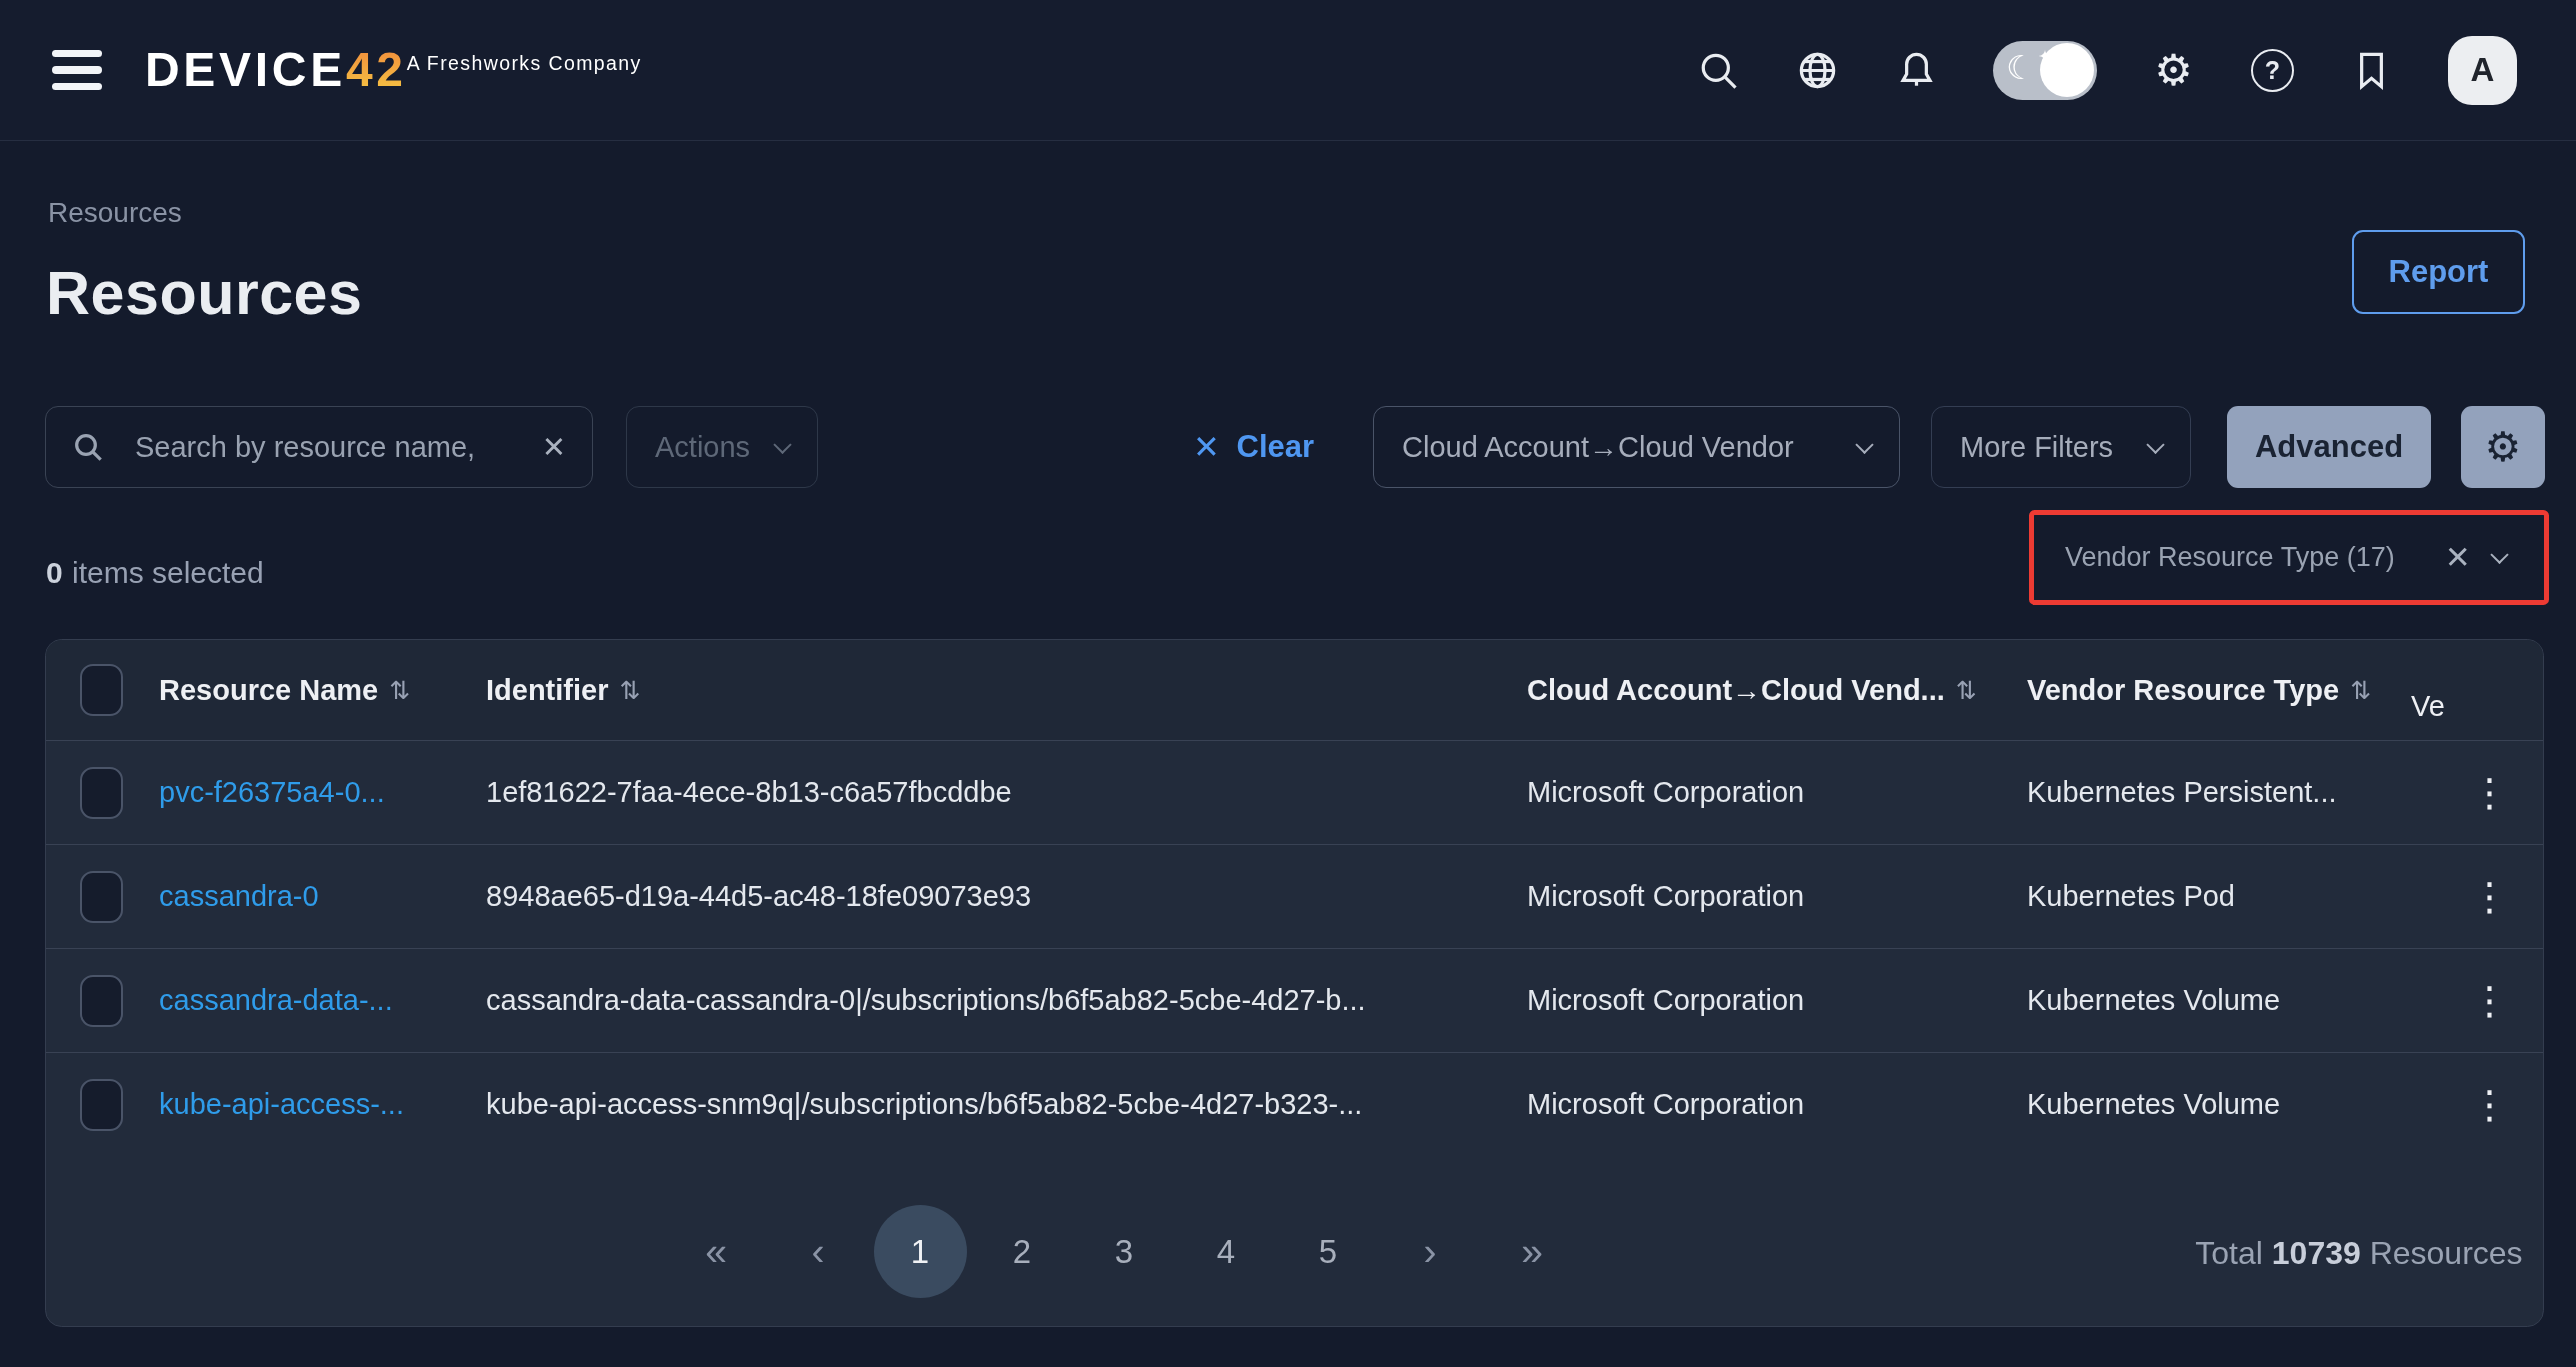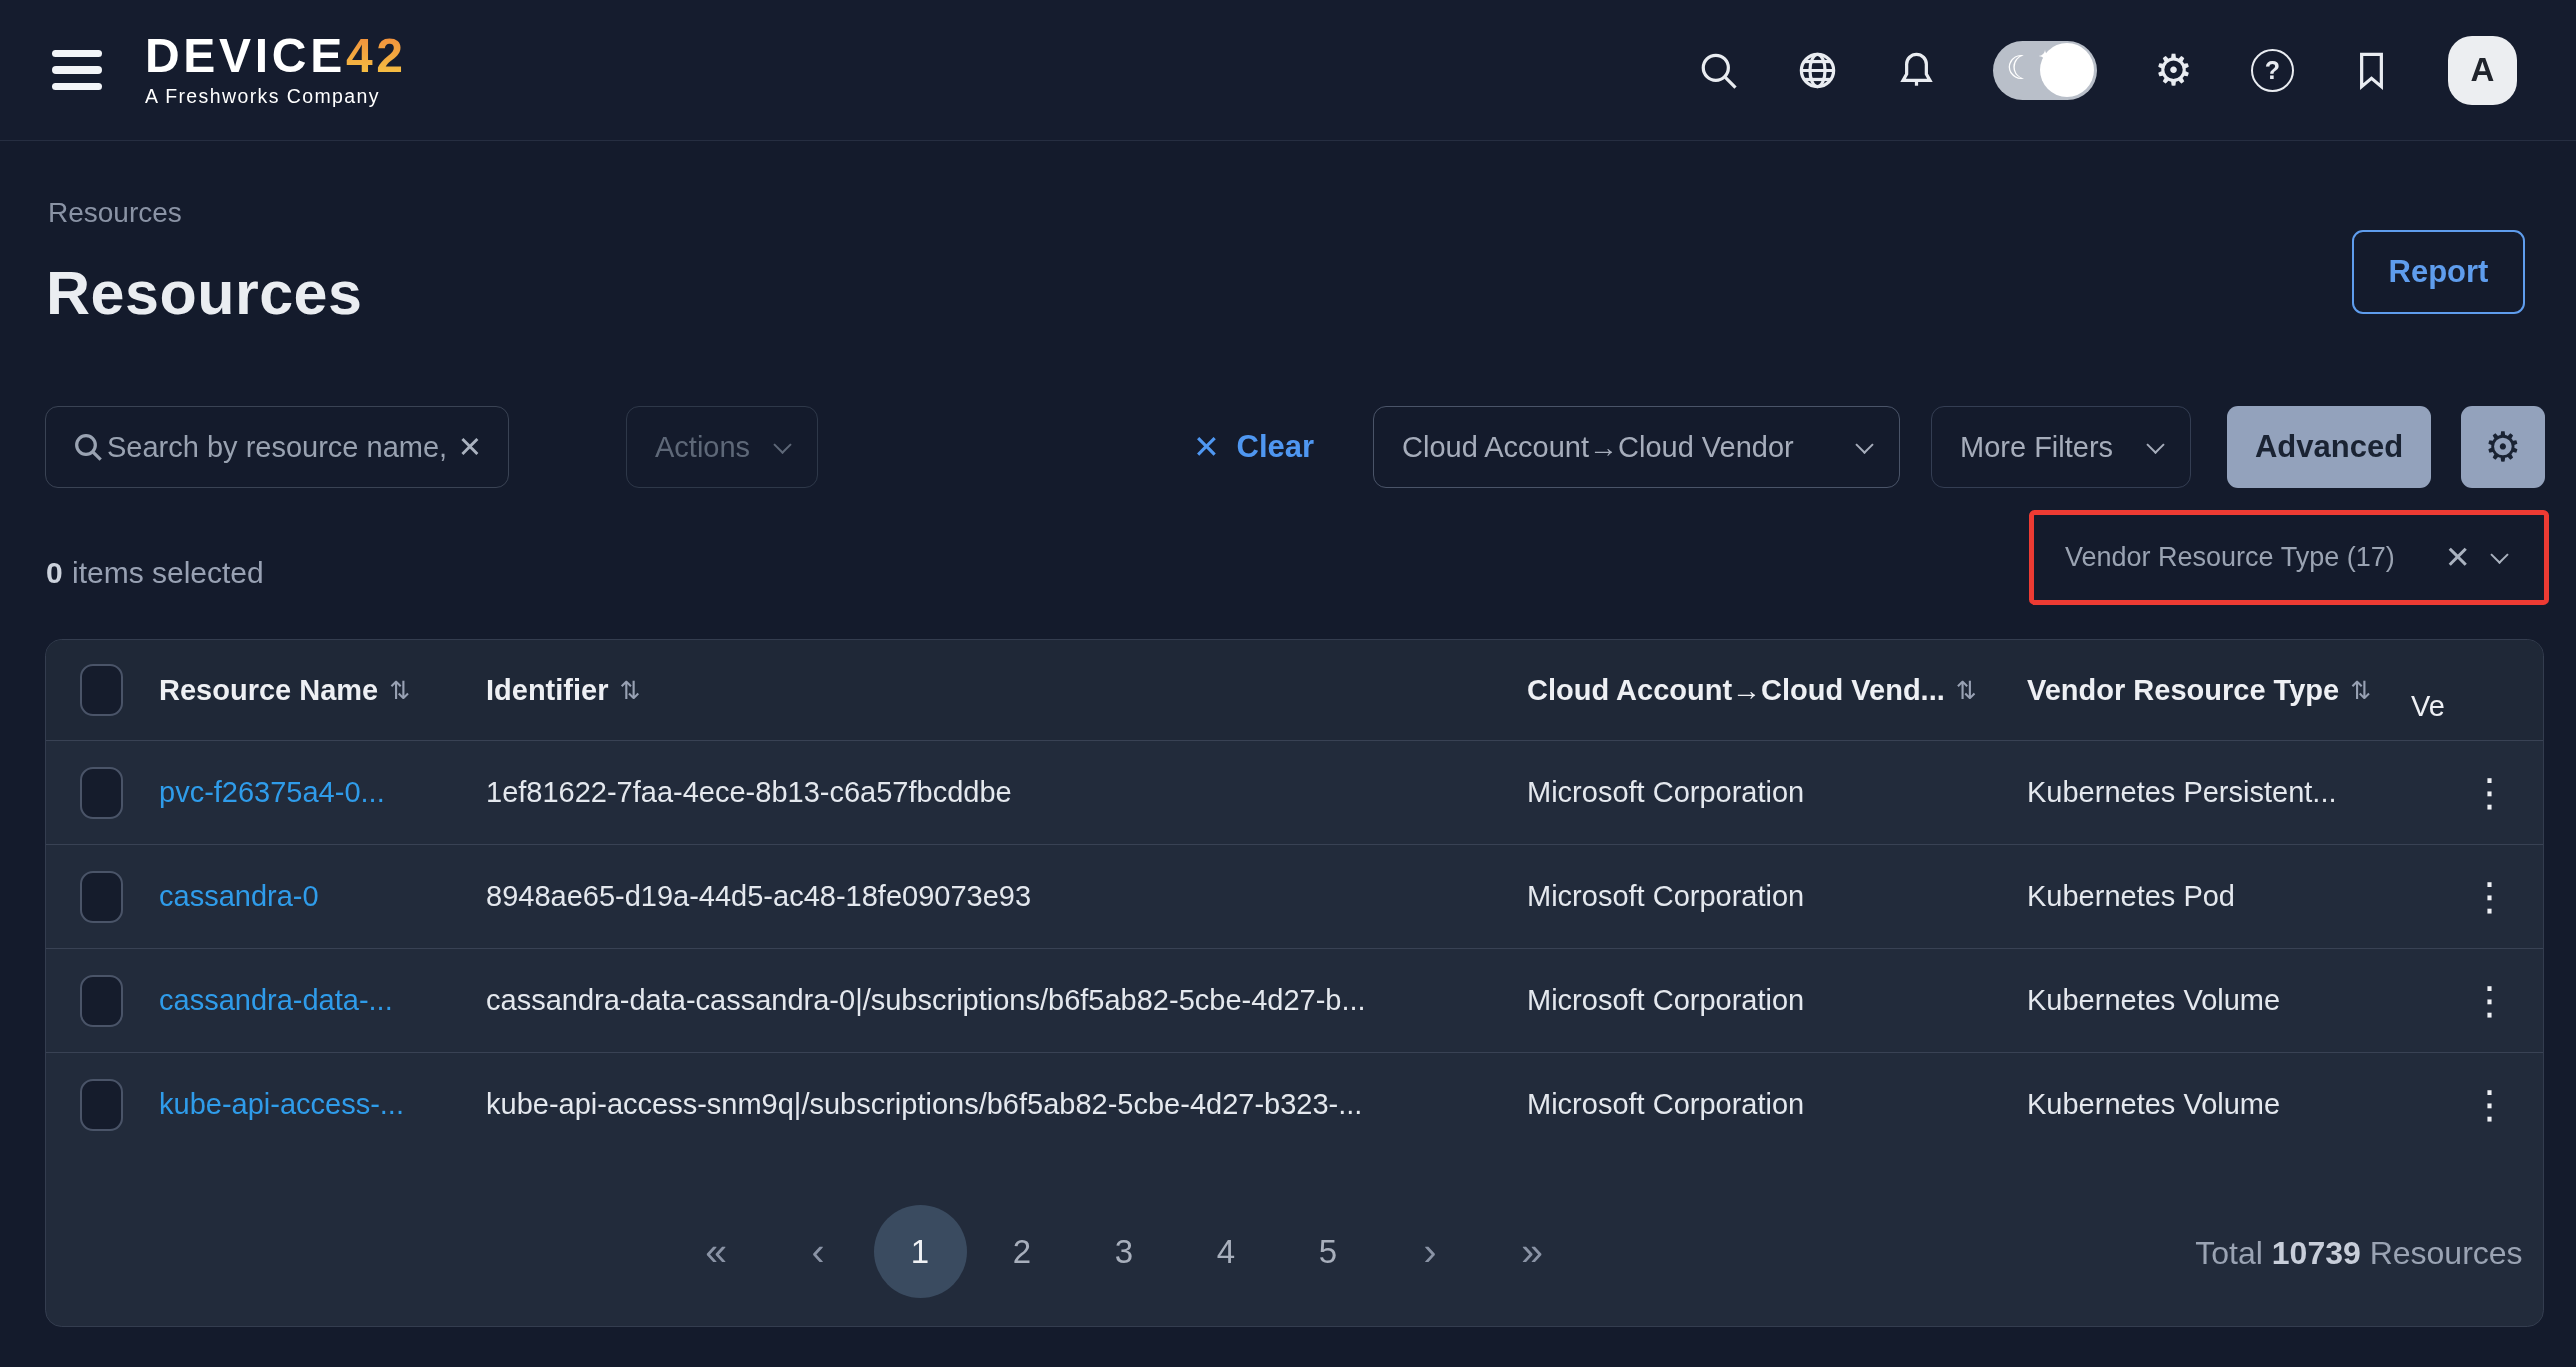--- a/index.html
+++ b/index.html
@@ -11,21 +11,21 @@
   }
 
   
   .topbar {
     position:absolute; top:0; left:0; right:0; height:141px;
     display:flex; align-items:center; padding:0 59px 0 52px;
     background:#151c2e; border-bottom:1.9px solid #262e41;
   }
   .hamburger { display:flex; flex-direction:column; gap:9.3px; cursor:pointer; }
   .hamburger span { display:block; width:50px; height:7.4px; border-radius:4.6px; background:#f2f4f7; }
-  .logo { margin-left:43px; display:flex; flex-direction:column; }
+  .logo { margin-left:43px; display:flex; flex-direction:row; }
   .brand { font-size:48px; font-weight:bold; letter-spacing:3.7px; color:#ffffff; line-height:1; }
   .brand .accent {
     background:linear-gradient(180deg,#f0883b,#f6c844);
     -webkit-background-clip:text; background-clip:text; color:transparent;
   }
   .tagline { font-size:19.5px; font-weight:normal; color:#ffffff; letter-spacing:1.4px; margin-top:5.6px; }
   .top-actions { margin-left:auto; display:flex; align-items:center; gap:54px; }
   .tico { width:45px; height:45px; display:flex; align-items:center; justify-content:center; cursor:pointer; }
   .tico svg { width:43px; height:43px; stroke:#e9ecf1; stroke-width:1.8; fill:none; }
   .glyph-ico { font-size:43px; color:#e9ecf1; line-height:1; }
@@ -43,21 +43,21 @@
   .page-title { position:absolute; left:46px; top:258px; font-size:61px; font-weight:bold; color:#eaedf1; letter-spacing:0.5px; }
   .report-btn {
     position:absolute; left:2352px; top:230px; width:173px; height:84px;
     border:2.8px solid #5f9ded; border-radius:11px; background:transparent;
     display:flex; align-items:center; justify-content:center;
     font-size:31px; font-weight:bold; color:#5f9ded; cursor:pointer;
   }
 
   
   .toolbar-item { position:absolute; top:406px; height:82px; display:flex; align-items:center; border-radius:13px; }
-  .searchbox { left:45px; width:464px; border:1.9px solid #3a4354; padding:0 26px; gap:3px; }
+  .searchbox { left:45px; width:548px; border:1.9px solid #3a4354; padding:0 26px; gap:31px; }
   .searchbox svg { width:32px; height:32px; stroke:#9aa3b2; stroke-width:2.4; fill:none; flex:none; }
   .searchbox input { flex:1; min-width:0; background:transparent; border:none; outline:none;
     font-family:"Liberation Sans",sans-serif; font-size:29px; color:#c9cfda; }
   .searchbox input::placeholder { color:#99a2b1; opacity:1; }
   .x-glyph { font-size:29px; color:#aab2bf; cursor:pointer; flex:none; }
   .actions-dd { left:626px; width:192px; border:1.9px solid #2e3849; padding:0 28px;
     justify-content:space-between; color:#5e6878; font-size:29px; cursor:pointer; }
   .caret { display:inline-block; width:13px; height:13px; border-right:2.8px solid currentColor;
     border-bottom:2.8px solid currentColor; transform:rotate(45deg) translate(-1.9px,-1.9px); }
   .clear-link { left:1193px; height:82px; gap:16.7px; color:#4f97f1; font-size:31px; font-weight:bold; cursor:pointer; }

